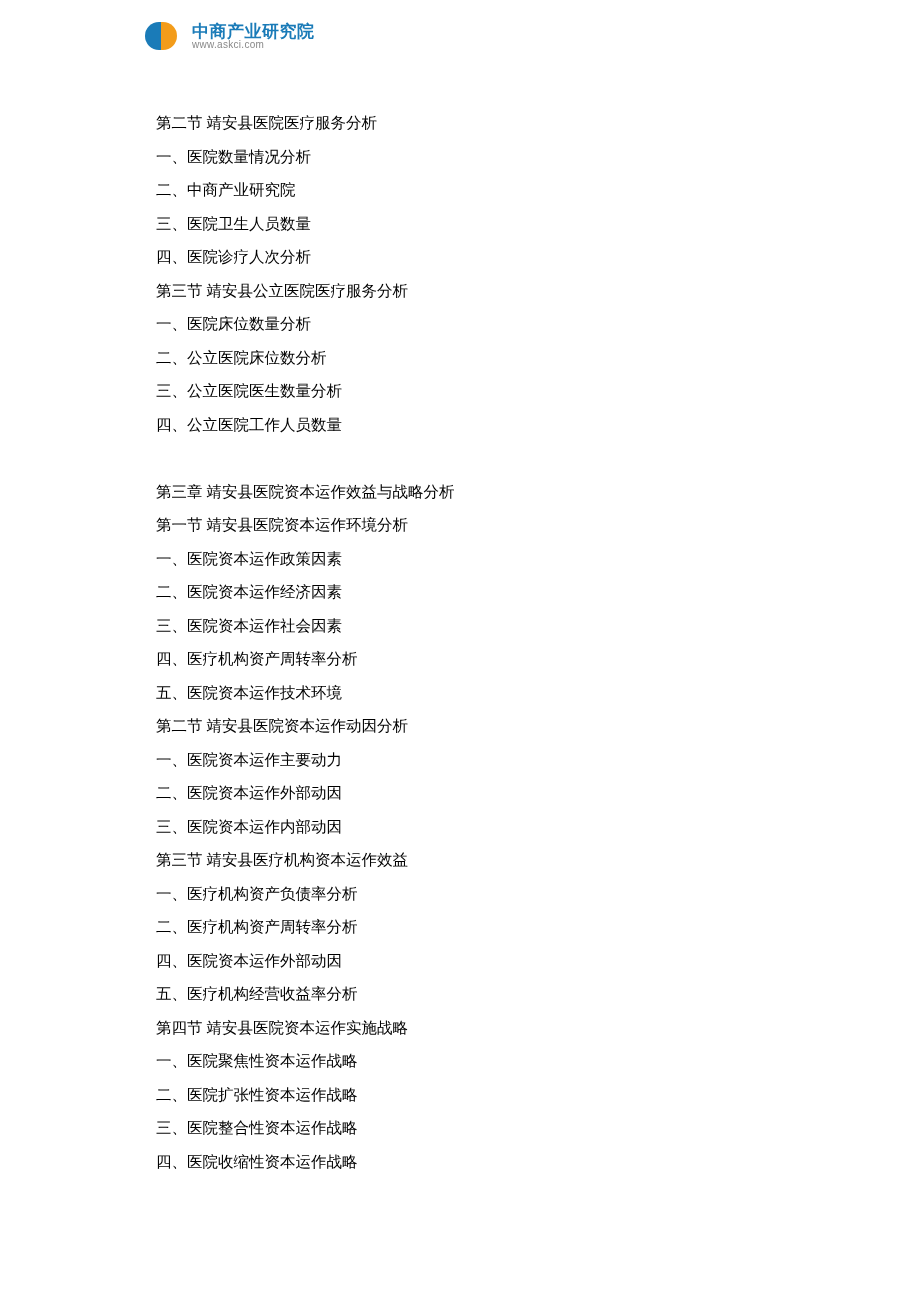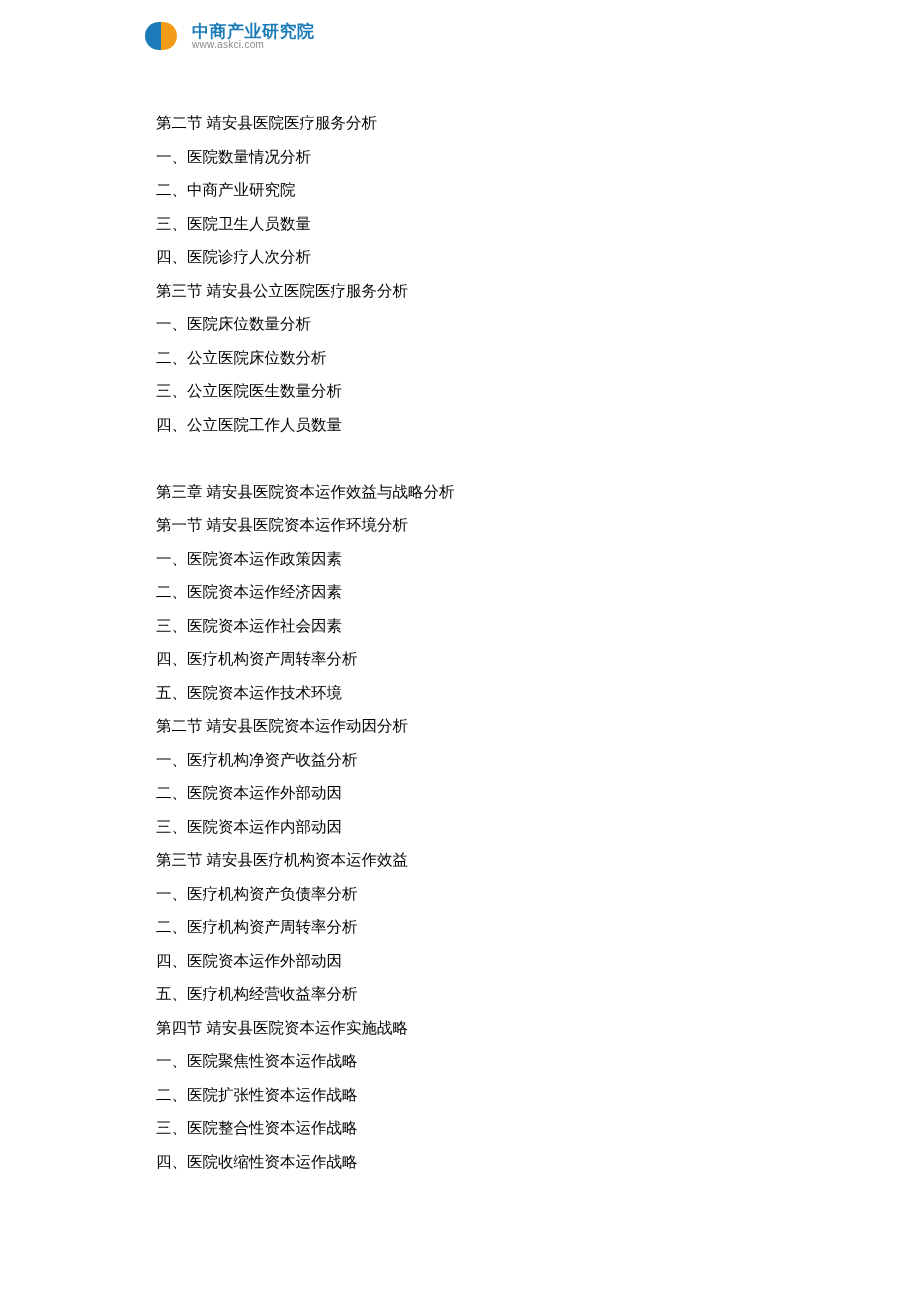--- a/index.html
+++ b/index.html
@@ -106,21 +106,21 @@
   <div class="line">四、公立医院工作人员数量</div>
   <div class="blank-line"></div>
   <div class="line">第三章 靖安县医院资本运作效益与战略分析</div>
   <div class="line">第一节 靖安县医院资本运作环境分析</div>
   <div class="line">一、医院资本运作政策因素</div>
   <div class="line">二、医院资本运作经济因素</div>
   <div class="line">三、医院资本运作社会因素</div>
   <div class="line">四、医疗机构资产周转率分析</div>
   <div class="line">五、医院资本运作技术环境</div>
   <div class="line">第二节 靖安县医院资本运作动因分析</div>
-  <div class="line">一、医疗机构净资产收益分析</div>
+  <div class="line">一、医院资本运作主要动力</div>
   <div class="line">二、医院资本运作外部动因</div>
   <div class="line">三、医院资本运作内部动因</div>
   <div class="line">第三节 靖安县医疗机构资本运作效益</div>
   <div class="line">一、医疗机构资产负债率分析</div>
   <div class="line">二、医疗机构资产周转率分析</div>
   <div class="line">四、医院资本运作外部动因</div>
   <div class="line">五、医疗机构经营收益率分析</div>
   <div class="line">第四节 靖安县医院资本运作实施战略</div>
   <div class="line">一、医院聚焦性资本运作战略</div>
   <div class="line">二、医院扩张性资本运作战略</div>

